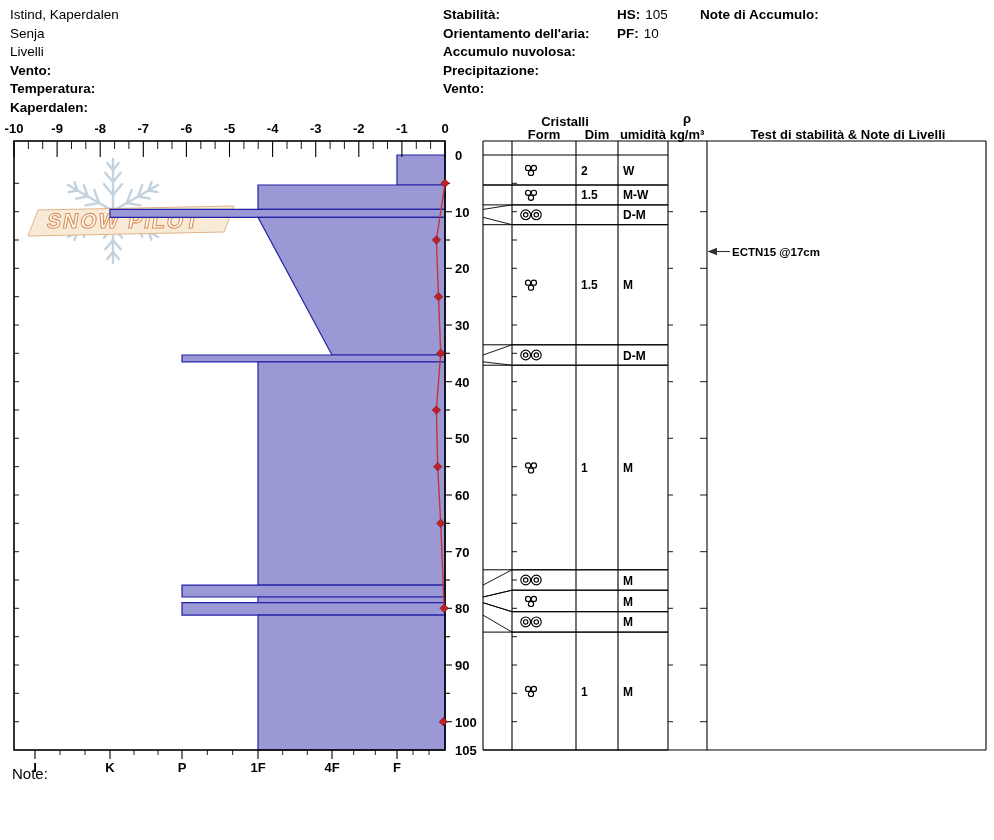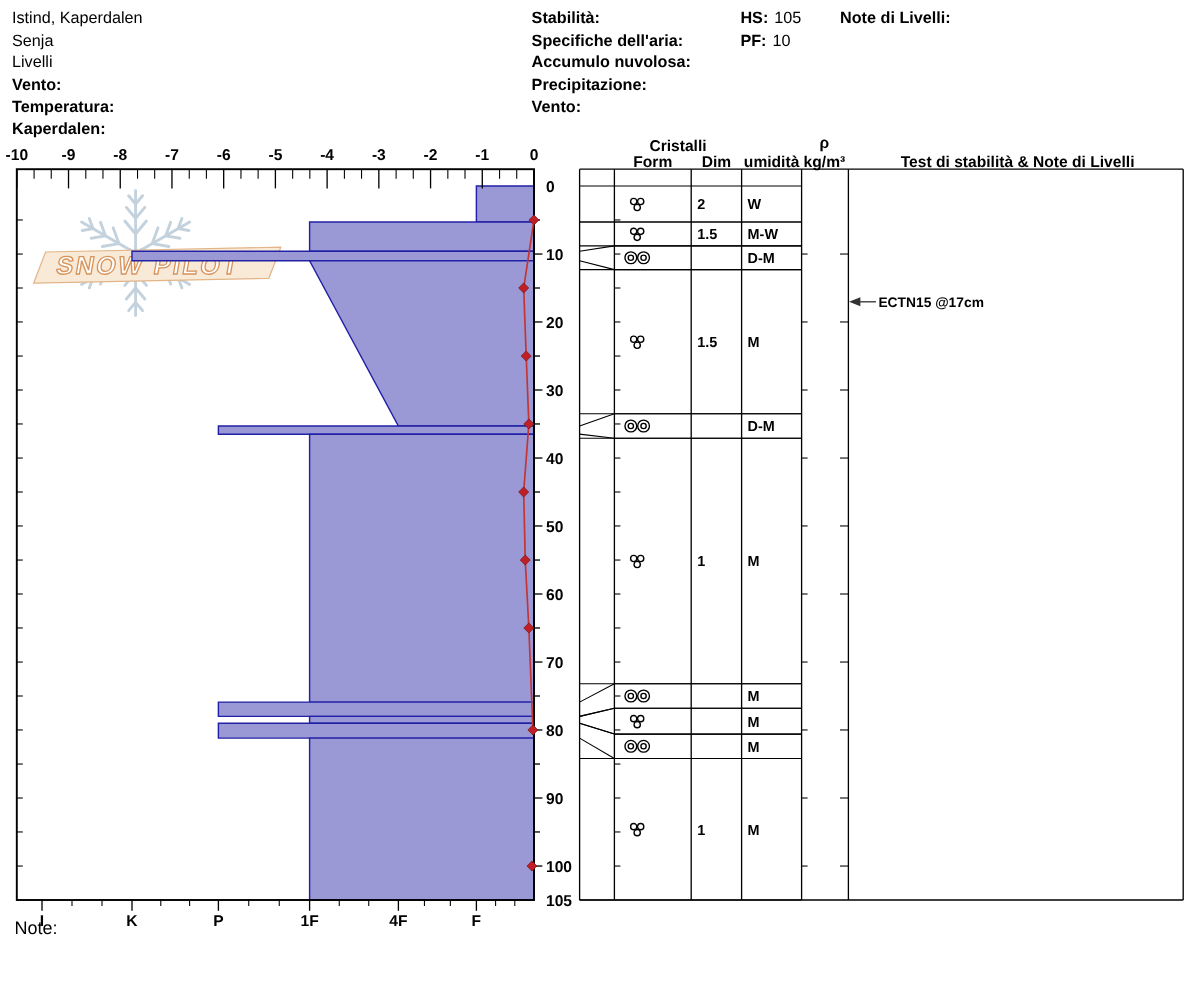--- a/index.html
+++ b/index.html
@@ -43,37 +43,37 @@
     <div>Senja</div>
     <div>Livelli</div>
     <div class="b">Vento:</div>
     <div class="b">Temperatura:</div>
     <div class="b">Kaperdalen:</div>
   </div>
 
 
   <div class="hdr-col" style="left:443px;">
     <div class="b">Stabilità:</div>
-    <div class="b">Specifiche dell'aria:</div>
+    <div class="b">Orientamento dell'aria:</div>
     <div class="b">Accumulo nuvolosa:</div>
     <div class="b">Precipitazione:</div>
     <div class="b">Vento:</div>
   </div>
 
   <div class="hdr-col" style="left:617px;">
     <div class="hdr-pair">
       <span class="b">HS:</span><span class="val">105</span>
     </div>
     <div class="hdr-pair">
       <span class="b">PF:</span><span class="val">10</span>
     </div>
   </div>
 
   <div class="hdr-col" style="left:700px;">
-    <div class="b">Note di Livelli:</div>
+    <div class="b">Note di Accumulo:</div>
   </div>
 
   <svg width="994" height="840" viewBox="0 0 994 840">
     <g id="gen-logo">
         <g class="sf" transform="translate(113,211)">
           <g transform="rotate(0)">
             <line x1="0" y1="6" x2="0" y2="-52"></line>
             <line x1="0" y1="-16" x2="9.0" y2="-26.8"></line>
             <line x1="0" y1="-16" x2="-9.0" y2="-26.8"></line>
             <line x1="0" y1="-29" x2="7.7" y2="-38.2"></line>

